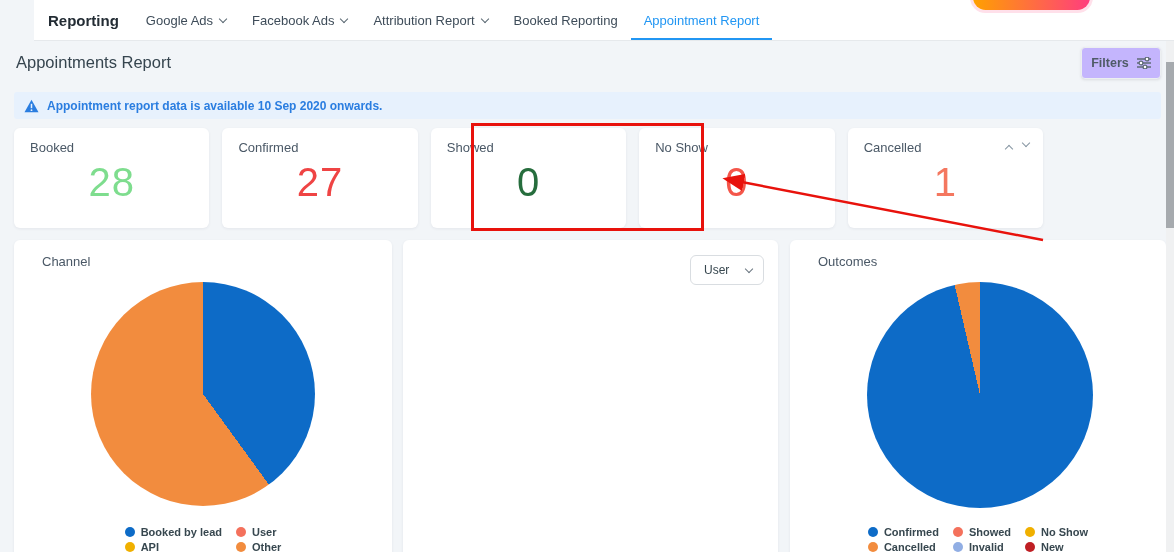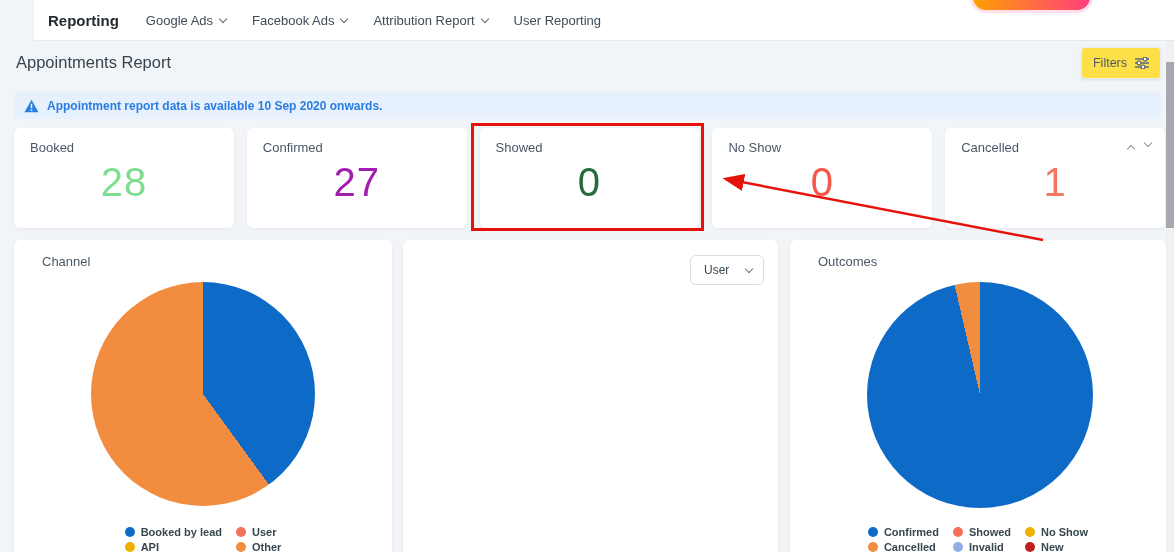--- a/index.html
+++ b/index.html
@@ -17,32 +17,32 @@
   .chev { display: inline-block; width: 6px; height: 6px; border-right: 1.6px solid currentColor;
           border-bottom: 1.6px solid currentColor; transform: rotate(45deg); margin-top: -3px; }
   .chev.up { transform: rotate(-135deg); margin-top: 3px; }
   .nav-item .chev { color: #5a6872; }
 
   .gradient-pill { position: absolute; top: -15px; left: 973px; width: 117px; height: 25px; border-radius: 13px;
                    background: linear-gradient(90deg, #ffa000, #ff3d7f); box-shadow: 0 0 0 3px #ffe0ea; z-index: 5; }
 
   
   .page-title { position: absolute; top: 53px; left: 16px; font-size: 16.5px; color: #36454f; }
-  .filters-btn { position: absolute; top: 47px; left: 1081px; width: 80px; height: 32px; background: #fde047;
+  .filters-btn { position: absolute; top: 47px; left: 1081px; width: 80px; height: 32px; background: #c4b5fd;
                  border: 1px solid #eceff1; border-radius: 4px; box-shadow: 0 1px 3px rgba(0,0,0,.10);
                  display: flex; align-items: center; justify-content: center; gap: 8px;
-                 font-size: 12.5px; font-weight: 400; color: #4f5b67; cursor: pointer; }
+                 font-size: 12.5px; font-weight: 700; color: #4f5b67; cursor: pointer; }
 
   
   .banner { position: absolute; top: 92px; left: 14px; width: 1147px; height: 27px; background: #e7f1fd;
             border-radius: 3px; display: flex; align-items: center; gap: 8px; padding-left: 10px; }
   .banner-text { font-size: 12px; font-weight: 600; color: #2a7de0; }
 
   
-  .stats-row { position: absolute; top: 128px; left: 14px; width: 1151px; height: 100px; display: flex; gap: 13px; }
+  .stats-row { position: absolute; top: 128px; left: 14px; width: 1029px; height: 100px; display: flex; gap: 13px; }
   .stat-card { position: relative; flex: 1; background: #fff; border-radius: 6px;
                box-shadow: 0 1px 3px rgba(60,70,90,.08); cursor: pointer; }
   .stat-label { padding: 12px 16px 0; font-size: 13px; color: #4a5866; }
   .stat-value { text-align: center; font-size: 40px; font-weight: 300; margin-top: 5px; letter-spacing: 1px; }
   .collapse-chevrons { position: absolute; top: 15px; right: 14px; display: flex; gap: 11px; color: #8696a2; }
 
   
   .chart-card { position: absolute; top: 240px; height: 372px; background: #fff; border-radius: 6px;
                 box-shadow: 0 1px 3px rgba(60,70,90,.08); }
   .card-channel  { left: 14px;  width: 378px; }
@@ -89,21 +89,24 @@
       </div>
       <div class="nav-item">
         <span>Facebook Ads</span>
         <span class="chev"></span>
       </div>
       <div class="nav-item">
         <span>Attribution Report</span>
         <span class="chev"></span>
       </div>
       <div class="nav-item">
-        <span>User Reporting</span>
+        <span>Booked Reporting</span>
+      </div>
+      <div class="nav-item active">
+        <span>Appointment Report</span>
       </div>
     </div>
   </div>
 
   <div class="gradient-pill"></div>
 
   <div class="page-title">Appointments Report</div>
   <div class="filters-btn">
     <span>Filters</span>
     <svg width="14" height="12" viewBox="0 0 14 12">
@@ -127,21 +130,21 @@
     <span class="banner-text">Appointment report data is available 10 Sep 2020 onwards.</span>
   </div>
 
   <div class="stats-row">
     <div class="stat-card">
       <div class="stat-label">Booked</div>
       <div class="stat-value" style="color: rgb(126, 221, 142);">28</div>
     </div>
     <div class="stat-card">
       <div class="stat-label">Confirmed</div>
-      <div class="stat-value" style="color: #a21caf;">27</div>
+      <div class="stat-value" style="color: #ef4444;">27</div>
     </div>
     <div class="stat-card">
       <div class="stat-label">Showed</div>
       <div class="stat-value" style="color: rgb(38, 109, 61);">0</div>
     </div>
     <div class="stat-card">
       <div class="stat-label">No Show</div>
       <div class="stat-value" style="color: rgb(244, 86, 74);">0</div>
     </div>
     <div class="stat-card">

